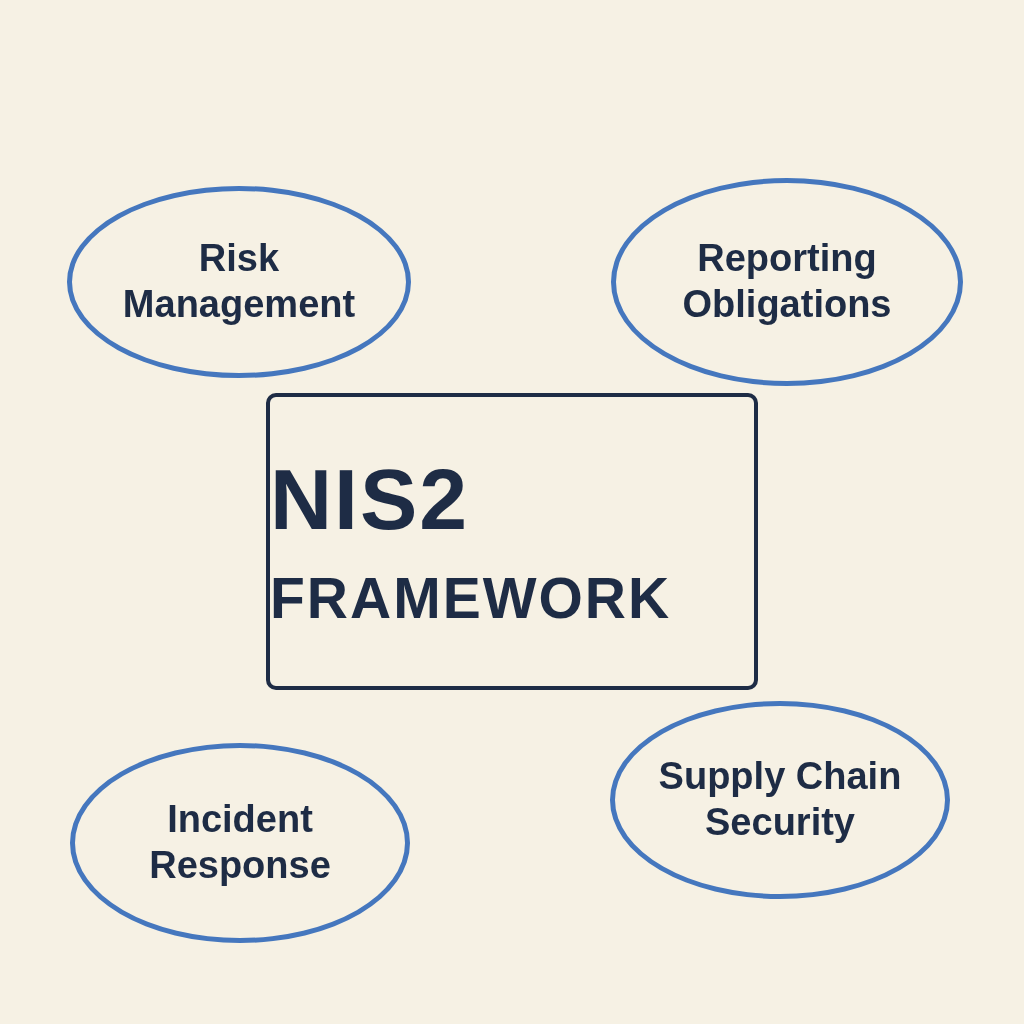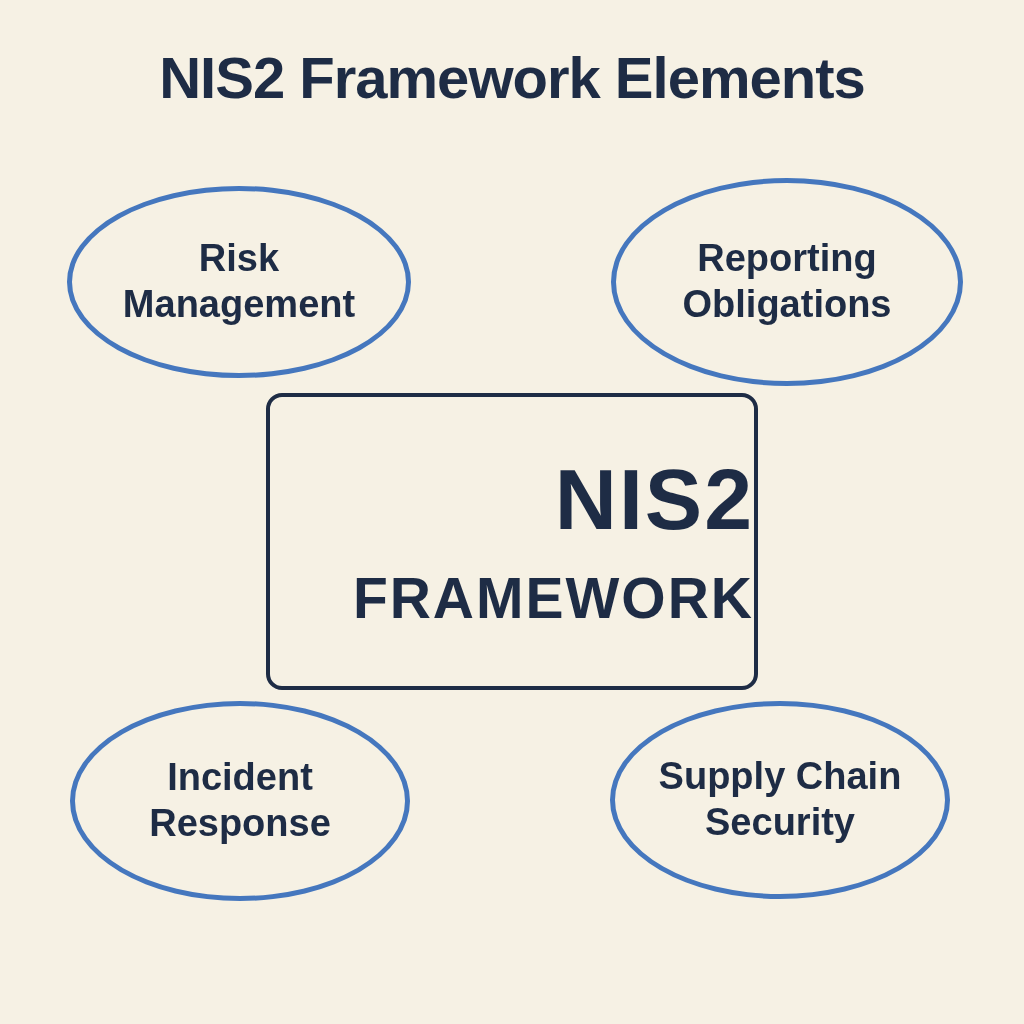--- a/index.html
+++ b/index.html
@@ -43,34 +43,34 @@
   .node .label{
     text-align:center;
     font-size:38px;
     font-weight:bold;
     line-height:1.2;
     color:var(--ink);
     max-width:250px;
   }
   .node-tl{ left:67px;  top:186px; width:344px; height:192px; }
   .node-tr{ left:611px; top:178px; width:352px; height:208px; }
-  .node-bl{ left:70px;  top:701px; width:340px; height:200px; }
+  .node-bl{ left:70px;  top:743px; width:340px; height:200px; }
   .node-br{ left:610px; top:701px; width:340px; height:198px; }
   .center-box{
     position:absolute;
     left:266px;
     top:393px;
     width:492px;
     height:297px;
     border:4px solid var(--ink);
-    border-radius:16px;
+    border-radius:10px;
     box-sizing:border-box;
     display:flex;
     flex-direction:column;
-    align-items:flex-end;
+    align-items:flex-start;
     justify-content:center;
     gap:0;
   }
   .center-box .line1{
     font-size:86px;
     font-weight:bold;
     letter-spacing:2px;
     color:var(--ink);
     line-height:1;
   }
@@ -81,21 +81,20 @@
     color:var(--ink);
     line-height:1;
     margin-top:28px;
   }
 </style>
 </head>
 <body>
 
 <div class="canvas">
 
-  <div class="diagram-title">NIS2 Framework Elements</div>
 
   <div class="node node-tr">
     <div class="label">Reporting Obligations</div>
   </div>
 
   <div class="node node-tl">
     <div class="label">Risk Management</div>
   </div>
 
   <div class="center-box">

